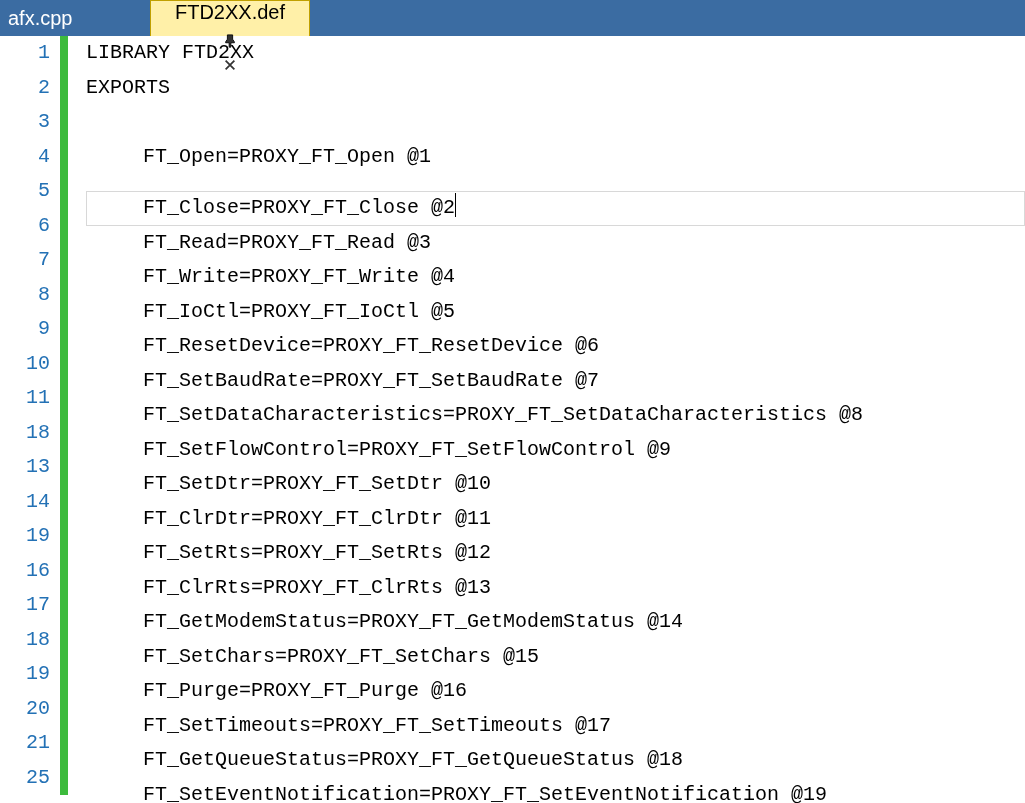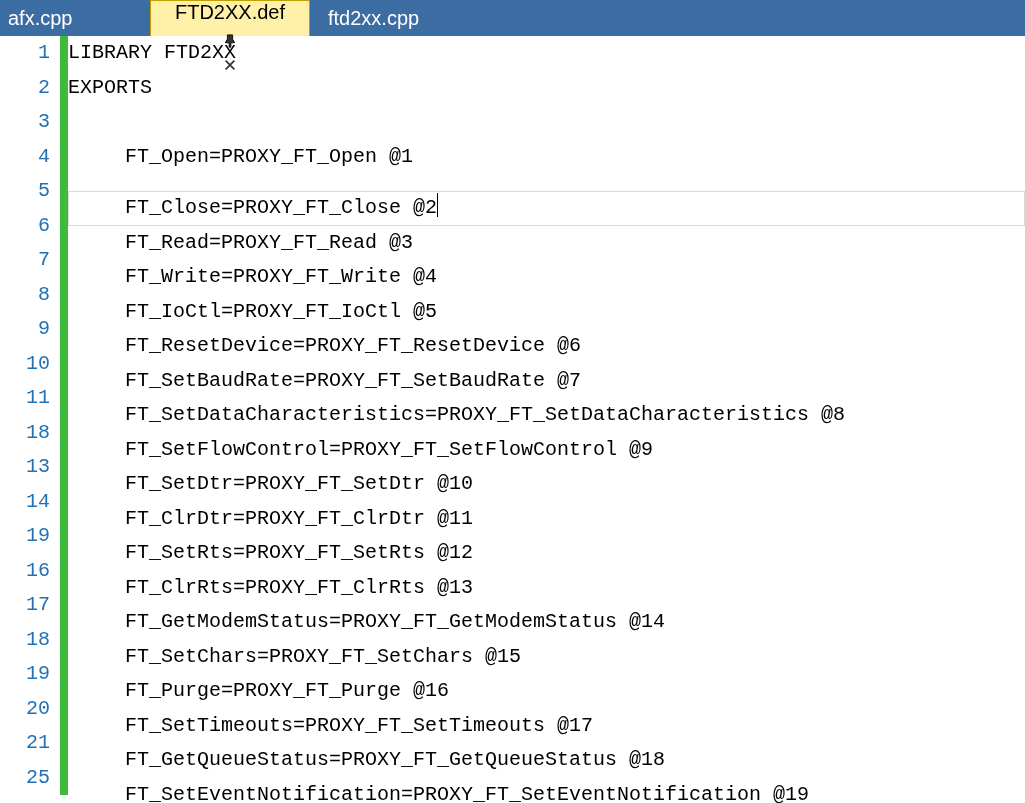--- a/index.html
+++ b/index.html
@@ -63,20 +63,21 @@
     width: 8px;
     background: transparent;
   }
   .change-marker .mark {
     background: #3dbb3d;
     width: 8px;
     height: 34.5px;
   }
   .code-area {
     flex: 1;
+    padding-left: 18px;
     font-size: 20px;
     color: #000;
     white-space: pre;
   }
   .line {
     height: 34.5px;
     line-height: 34.5px;
   }
   .gutter .line { }
   .code-area .line { }
@@ -112,23 +113,20 @@
     <span class="pin-icon">
       <svg width="14" height="14" viewBox="0 0 16 16">
           <path d="M5 1v5L3 9v1h4v5h2v-5h4V9l-2-3V1z" fill="#333"></path>
         </svg>
     </span>
     <span class="close-icon">
       <svg width="14" height="14" viewBox="0 0 16 16">
           <path d="M3 3l10 10M13 3L3 13" stroke="#333" stroke-width="2"></path>
         </svg>
     </span>
-  </div>
-  <div class="tab inactive">
-    <span class="tab-label">ftd2xx.cpp</span>
   </div>
 </div>
 
 <div class="editor">
   <div class="gutter" id="gutter">
       <div class="line">1</div>
       <div class="line">2</div>
       <div class="line">3</div>
       <div class="line">4</div>
       <div class="line">5</div>

